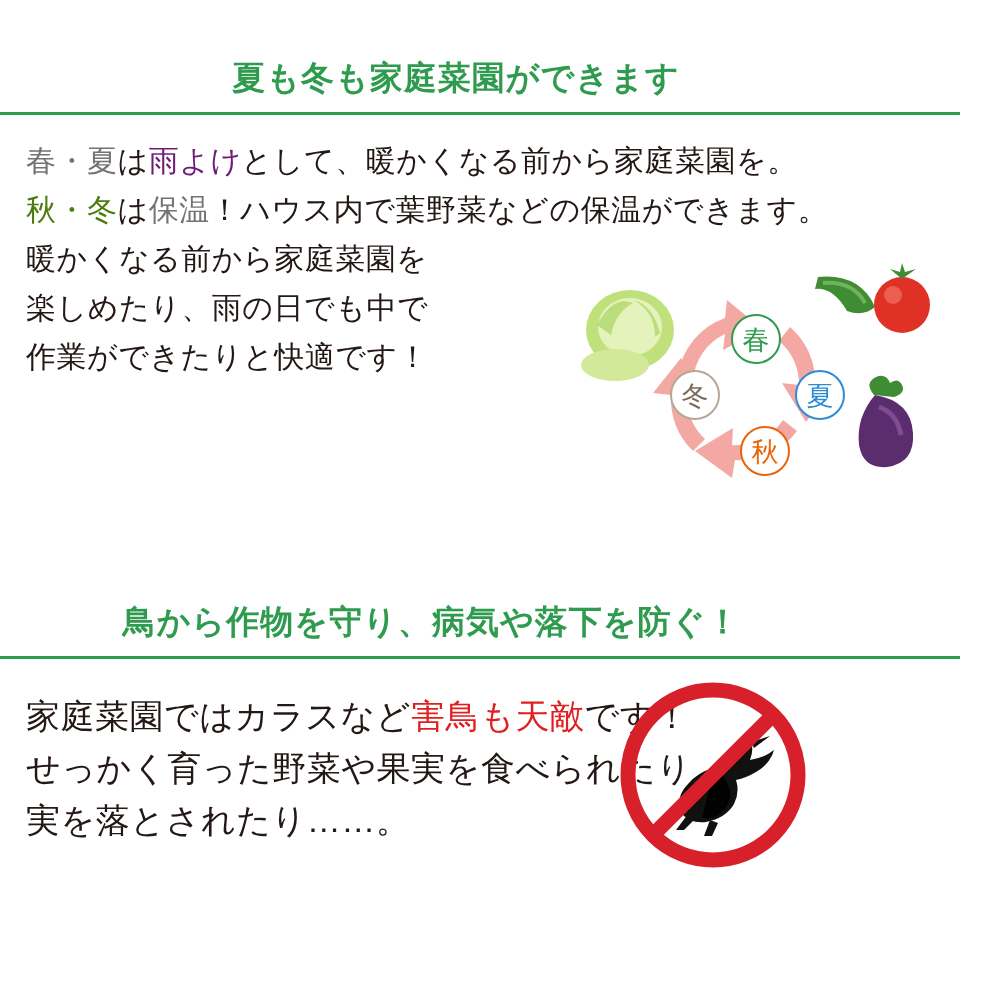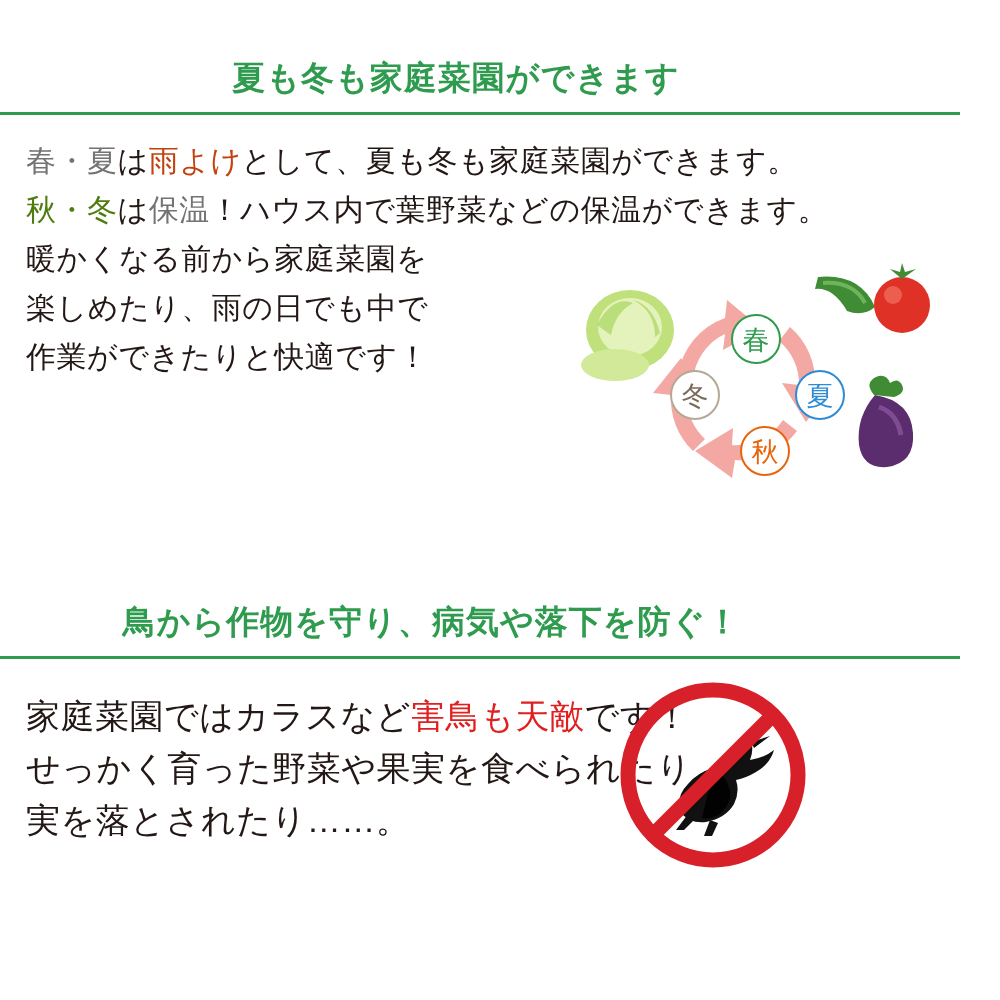--- a/index.html
+++ b/index.html
@@ -53,21 +53,21 @@
     top: 136px;
     width: 960px;
   }
   .line {
     font-size: 30px;
     line-height: 49px;
     white-space: nowrap;
     letter-spacing: 0.5px;
   }
   .g { color: #737373; }
-  .b { color: #c2410c; }
+  .b { color: #701a75; }
   .o { color: #4d7c0f; }
   .r { color: #e02020; }
 
   
   .diagram {
     position: absolute;
     left: 575px;
     top: 255px;
     width: 400px;
     height: 250px;
@@ -112,21 +112,21 @@
 
 <div class="page">
 
   <div class="section1">
 
     <div class="headline headline-1">夏も冬も家庭菜園ができます</div>
     <div class="rule"></div>
 
     <div class="body-block-1">
       <div class="line">
-        <span class="g">春・夏</span><span>は</span><span class="b">雨よけ</span><span>として、夏も冬も家庭菜園ができます。</span>
+        <span class="g">春・夏</span><span>は</span><span class="b">雨よけ</span><span>として、暖かくなる前から家庭菜園を。</span>
       </div>
       <div class="line">
         <span class="o">秋・冬</span><span>は</span><span class="g">保温</span><span>！ハウス内で葉野菜などの保温ができます。</span>
       </div>
       <div class="line">
         <span>暖かくなる前から家庭菜園を</span>
       </div>
       <div class="line">
         <span>楽しめたり、雨の日でも中で</span>
       </div>

